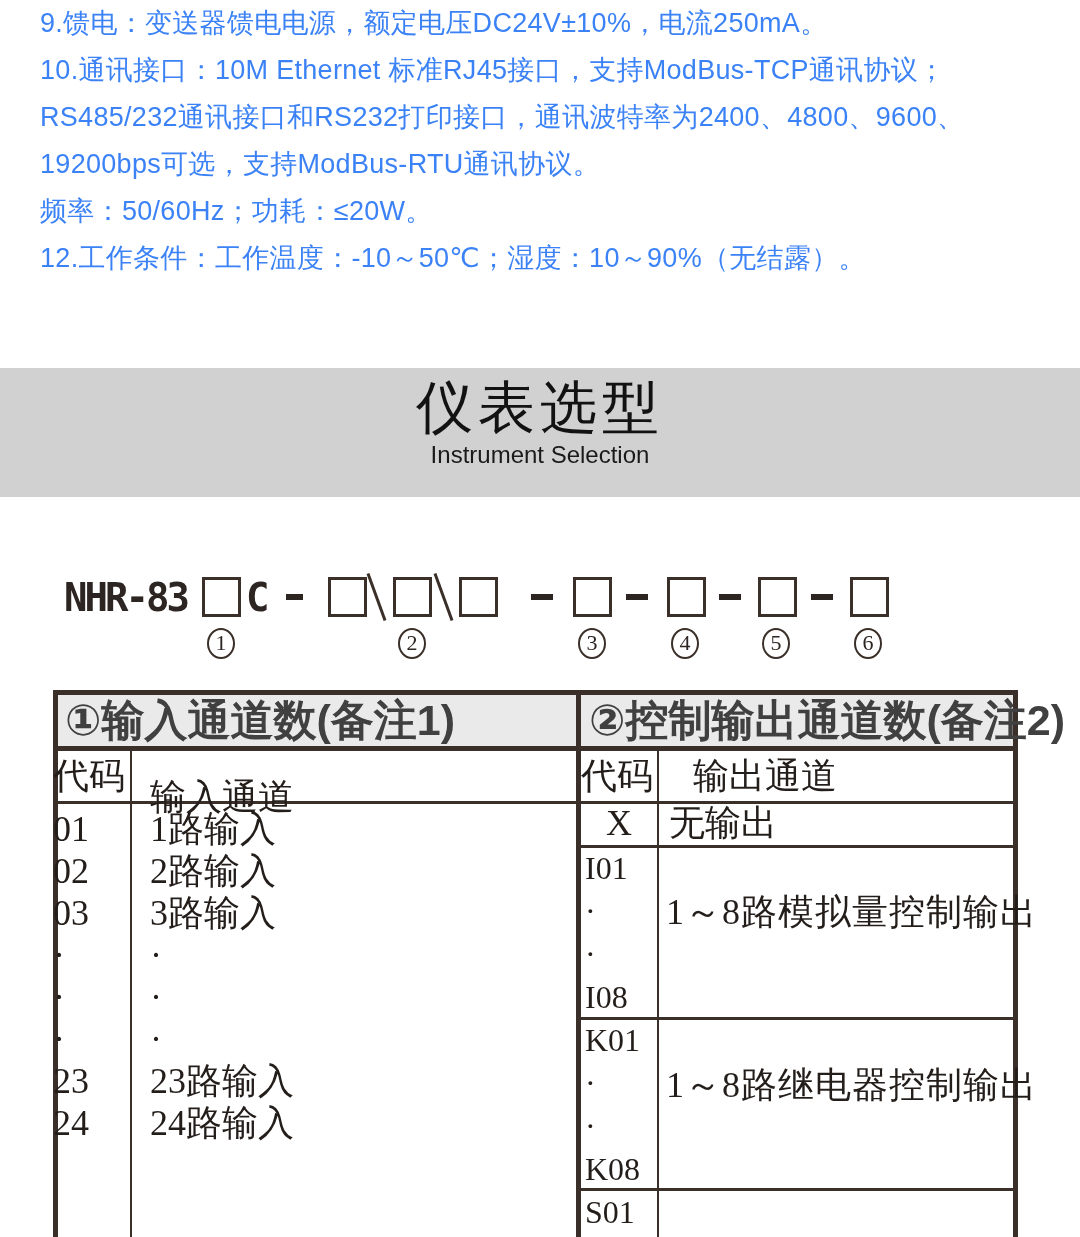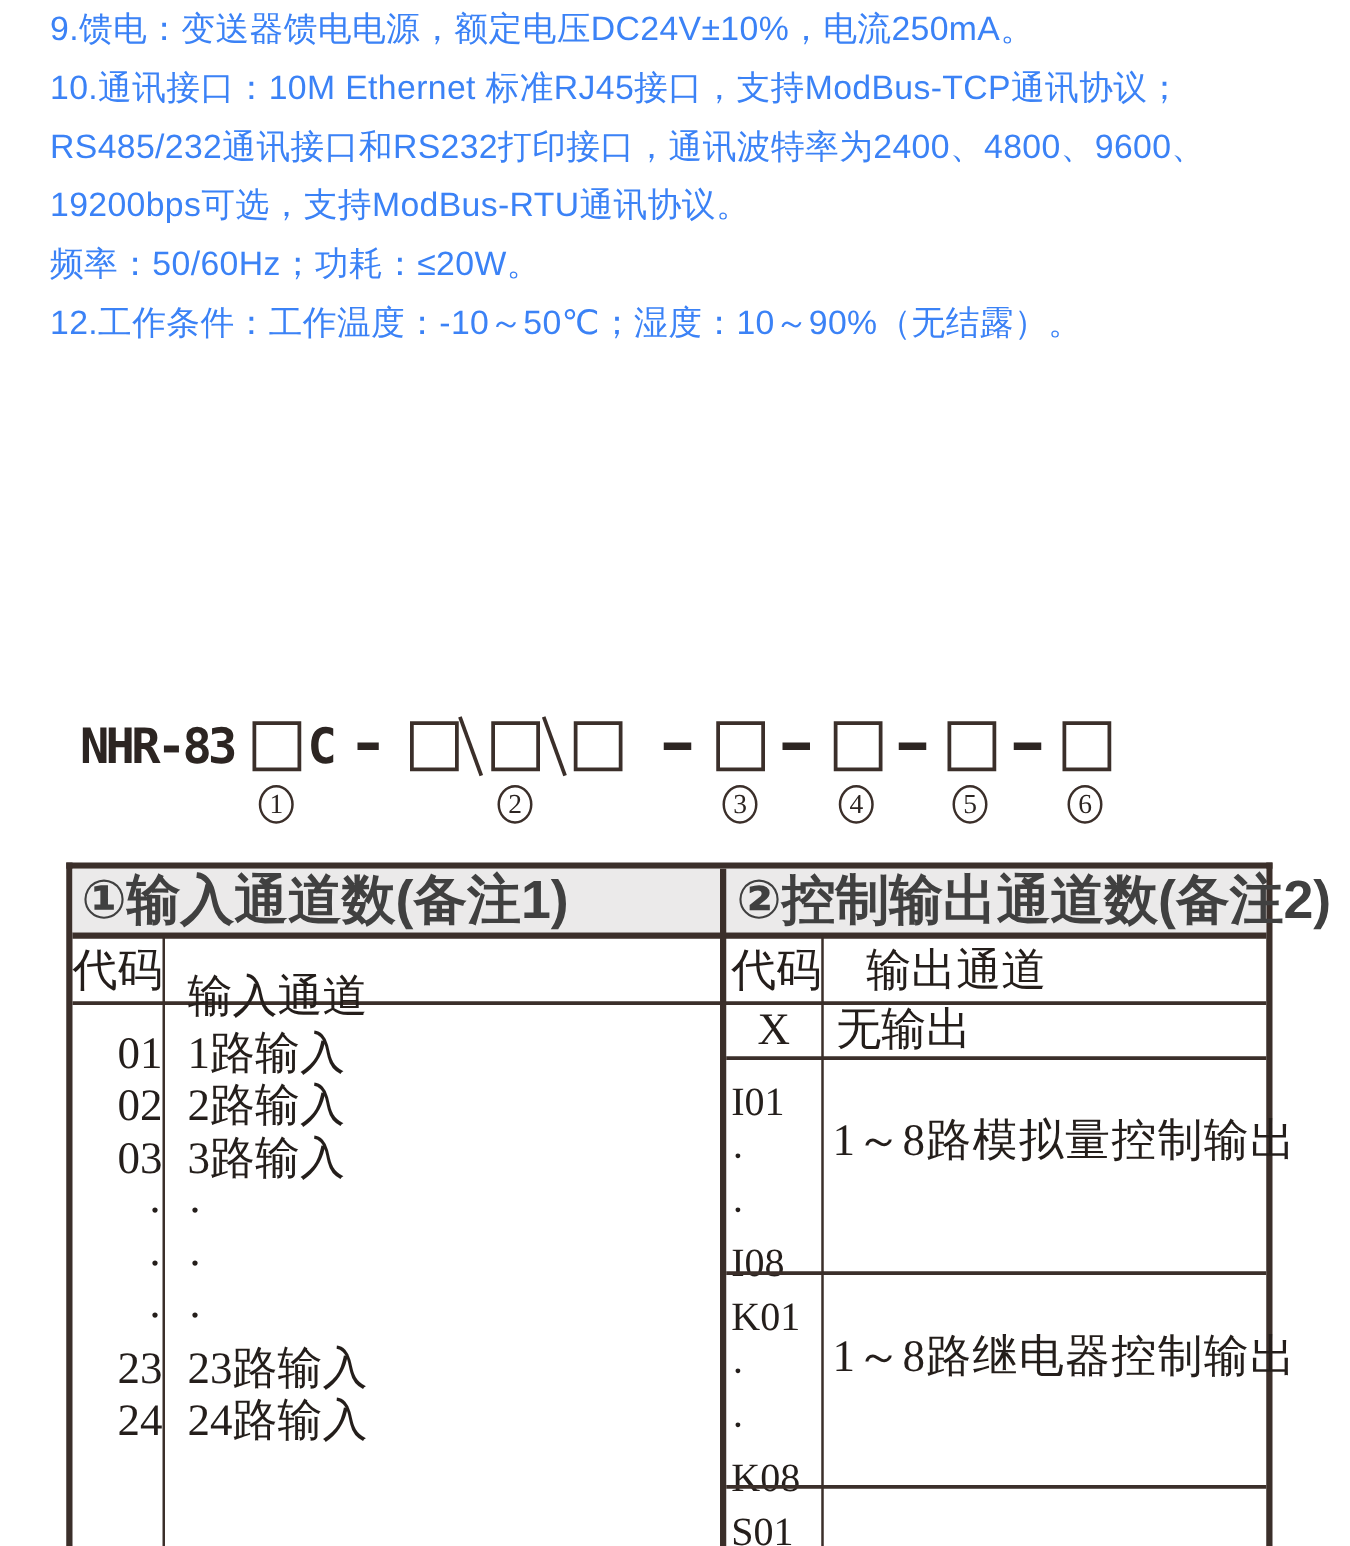--- a/index.html
+++ b/index.html
@@ -39,22 +39,22 @@
   .t-mid{position:absolute;left:576px;top:695px;width:5px;height:542px;background:#3b2f2a;}
   .t-headbg{position:absolute;left:58px;top:695px;width:955px;height:51px;background:#ebeaea;}
   .t-headborder{position:absolute;left:58px;top:746px;width:955px;height:5px;background:#3b2f2a;}
   .t-subborder{position:absolute;left:58px;top:801px;width:955px;height:3px;background:#3b2f2a;}
   .t-coldiv-l{position:absolute;left:130px;top:750px;width:2px;height:487px;background:#3b2f2a;}
   .t-coldiv-r{position:absolute;left:657px;top:750px;width:2px;height:487px;background:#3b2f2a;}
   .t-htext{position:absolute;top:695px;height:51px;line-height:51px;
            font-family:"Liberation Sans","DejaVu Sans",sans-serif;font-weight:700;font-size:43px;
            color:#404040;white-space:nowrap;}
   .t-sub{position:absolute;top:751px;height:50px;line-height:50px;font-size:36px;white-space:nowrap;}
-  .t-center{text-align:right;}
-  .t-lines{position:absolute;margin-top:13px;}
+  .t-center{text-align:left;}
+  .t-lines{position:absolute;}
   .t-line{height:42px;line-height:42px;font-size:36px;white-space:nowrap;}
   .t-line43{height:43px;line-height:43px;font-size:32px;white-space:nowrap;}
   .t-xcode{position:absolute;left:581px;top:802px;width:76px;height:43px;line-height:43px;
            text-align:center;font-size:36px;}
   .t-xdesc{position:absolute;left:669px;top:802px;height:54px;line-height:43px;font-size:36px;white-space:nowrap;}
   .t-rowborder{position:absolute;left:581px;width:432px;height:3px;background:#3b2f2a;}
   .t-secdesc{position:absolute;left:666px;height:43px;line-height:43px;font-size:36px;
              letter-spacing:1px;white-space:nowrap;}
 </style>
 </head>
@@ -64,20 +64,24 @@
 
   <div class="specs" id="specs">
       <div class="spec-line">9.馈电：变送器馈电电源，额定电压DC24V±10%，电流250mA。</div>
       <div class="spec-line">10.通讯接口：10M Ethernet 标准RJ45接口，支持ModBus-TCP通讯协议；</div>
       <div class="spec-line">RS485/232通讯接口和RS232打印接口，通讯波特率为2400、4800、9600、</div>
       <div class="spec-line">19200bps可选，支持ModBus-RTU通讯协议。</div>
       <div class="spec-line">频率：50/60Hz；功耗：≤20W。</div>
       <div class="spec-line">12.工作条件：工作温度：-10～50℃；湿度：10～90%（无结露）。</div>
     </div>
 
+  <div class="band">
+    <div class="band-title">仪表选型</div>
+    <div class="band-sub">Instrument Selection</div>
+  </div>
 
   <div class="model">
     <span class="m-text" style="left:64px;">NHR-83</span>
     <div class="m-box" style="left:202px;"></div>
     <span class="m-text" style="left:246px;letter-spacing:0;">C</span>
     <div class="m-dash" style="left:286px;width:17px;"></div>
     <div class="m-box" style="left:328px;"></div>
     <div class="m-slash" style="left:375px;"></div>
     <div class="m-box" style="left:393px;"></div>
     <div class="m-slash" style="left:442px;"></div>

